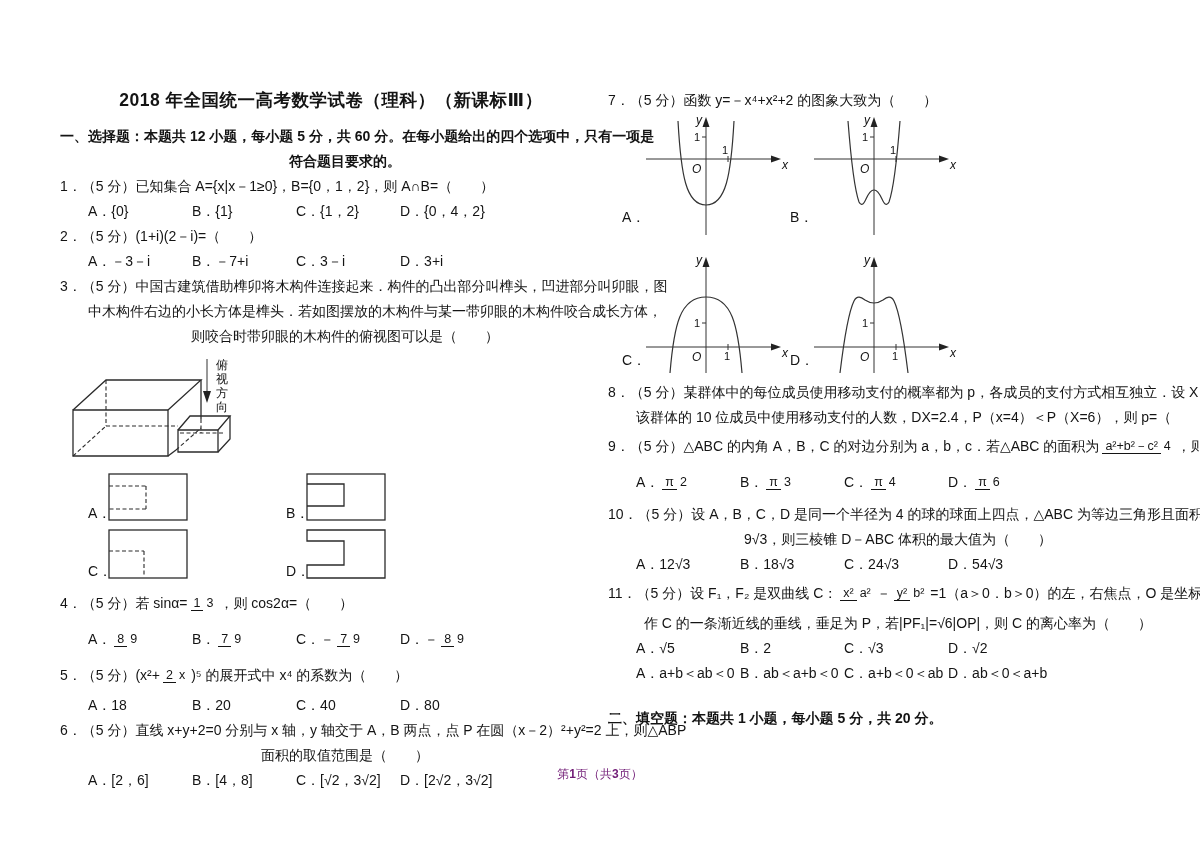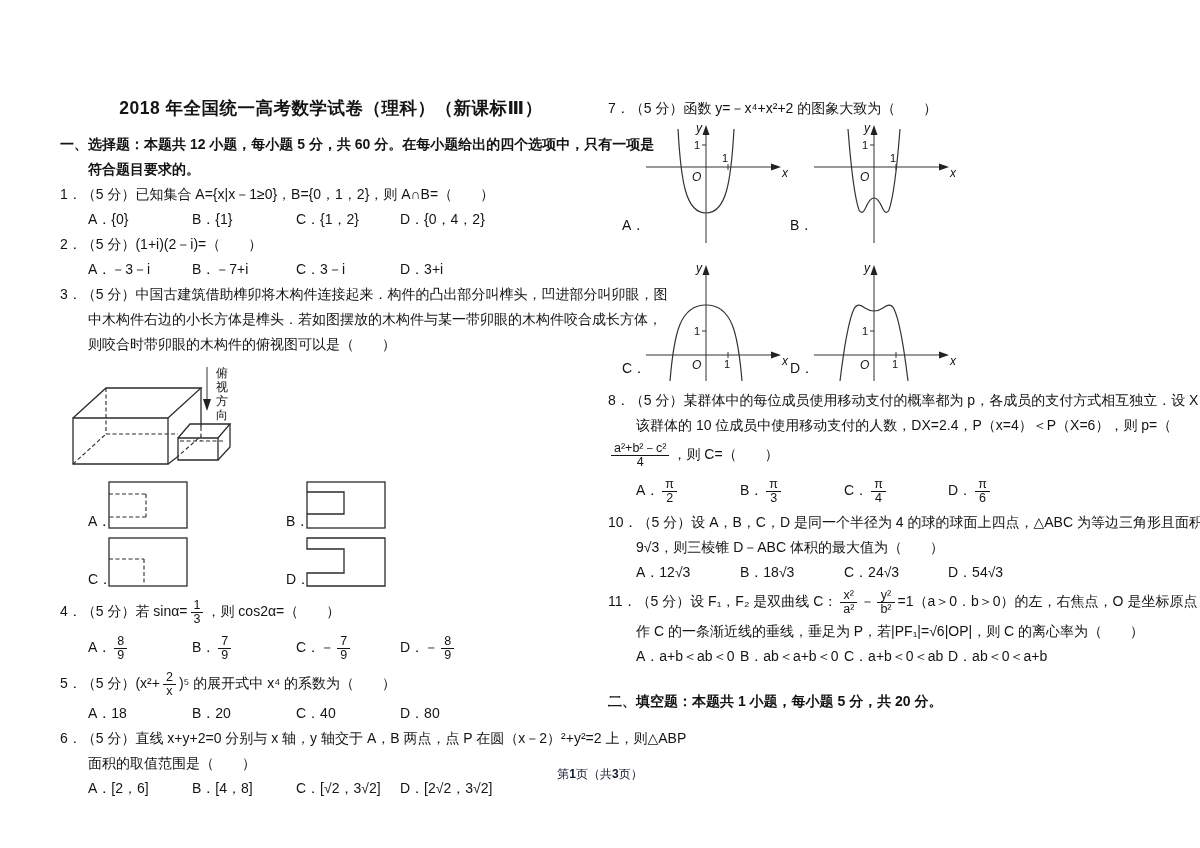--- a/index.html
+++ b/index.html
@@ -1,36 +1,36 @@
 <!DOCTYPE html>
 <html><head>
 <meta charset="utf-8">
 <style>
   html,body{margin:0;padding:0;}
   body{
     width:1200px;height:848px;background:#ffffff;color:#141414;
     font-family:"Liberation Sans","DejaVu Sans",sans-serif;
     font-size:14px;position:relative;overflow:hidden;
   }
-  .col{position:absolute;top:96px;}
+  .col{position:absolute;top:88px;}
   .col-left{left:60px;width:542px;}
   .col-right{left:608px;width:552px;}
   h1{font-size:17.5px;font-weight:bold;text-align:center;margin:0 0 12px 0;letter-spacing:.5px;}
   .ln{line-height:25px;white-space:nowrap;}
-  .cont{padding-left:28px;}
+  .cont{padding-left:28px;text-align:center;}
   .bold{font-weight:bold;}
   .q{margin:0;}
   .opts{display:flex;padding-left:28px;line-height:25px;}
   .opts>span{width:104px;flex:none;white-space:nowrap;}
   .opts>span:last-child{width:auto;}
   .fline{display:flex;align-items:center;height:34px;white-space:nowrap;}
   .fopts{display:flex;padding-left:28px;align-items:center;height:38px;}
   .fopts .cell{width:104px;flex:none;display:flex;align-items:center;white-space:nowrap;}
   .fopts .cell:last-child{width:auto;}
-  .frac{display:inline-flex;flex-direction:column;text-align:center;vertical-align:middle;
+  .frac{display:inline-flex;text-align:center;vertical-align:middle;
         line-height:13px;font-size:12.5px;margin:0 3px;}
   .frac .fn{border-bottom:1.2px solid #141414;padding:0 3px;}
   .frac .fd{padding:0 3px;}
   sub{font-size:10px;}
   
   .fig3{margin:4px 0 4px 10px;}
   .diag-row{display:flex;align-items:flex-end;padding-left:28px;margin:5px 0 8px 0;}
   .diag-row .dlabel{width:20px;line-height:16px;flex:none;}
   .diag-row .spacer{width:98px;flex:none;}
   
@@ -41,21 +41,21 @@
   .glabel-b{position:absolute;left:0;bottom:10px;}
   
   .s{fill:none;stroke:#2b2b2b;stroke-width:1.3px;}
   .d{fill:none;stroke:#2b2b2b;stroke-width:1.1px;stroke-dasharray:4 2.5;}
   .ax{stroke:#333;stroke-width:1px;}
   .ah{fill:#222;stroke:none;}
   .cv{fill:none;stroke:#333;stroke-width:1.2px;}
   .it{font-size:12px;font-style:italic;fill:#111;}
   .tk{font-size:11px;fill:#111;}
   .cjk{font-size:12px;fill:#111;}
-  .footer{position:absolute;left:0;top:766px;width:1200px;text-align:center;font-size:12px;color:#0f172a;}
+  .footer{position:absolute;left:0;top:766px;width:1200px;text-align:center;font-size:12px;color:#701a75;}
   .footer .b{font-weight:bold;}
   .sec2{margin-top:20px;}
 </style>
 </head>
 <body>
 
 <div class="col col-left">
 
   <h1>2018 年全国统一高考数学试卷（理科）（新课标Ⅲ）</h1>
 
@@ -299,20 +299,21 @@
     </div>
   </div>
 
   <div class="q">
     <div class="ln">8．（5 分）某群体中的每位成员使用移动支付的概率都为 p，各成员的支付方式相互独立．设 X 为</div>
     <div class="ln cont">该群体的 10 位成员中使用移动支付的人数，DX=2.4，P（x=4）＜P（X=6），则 p=（　　）</div>
   </div>
 
   <div class="q">
     <div class="fline">
+      <span>9．（5 分）△ABC 的内角 A，B，C 的对边分别为 a，b，c．若△ABC 的面积为</span>
       <span class="frac">
         <span class="fn">a²+b²－c²</span>
         <span class="fd">4</span>
       </span>
       <span>，则 C=（　　）</span>
     </div>
     <div class="fopts">
       <span class="cell">
         <span>A．</span>
         <span class="frac">
@@ -363,20 +364,26 @@
         <span class="fd">a²</span>
       </span>
       <span>－</span>
       <span class="frac">
         <span class="fn">y²</span>
         <span class="fd">b²</span>
       </span>
       <span>=1（a＞0．b＞0）的左，右焦点，O 是坐标原点．过 F₂</span>
     </div>
     <div class="ln cont">作 C 的一条渐近线的垂线，垂足为 P，若|PF₁|=√6|OP|，则 C 的离心率为（　　）</div>
+    <div class="opts">
+      <span>A．√5</span>
+      <span>B．2</span>
+      <span>C．√3</span>
+      <span>D．√2</span>
+    </div>
   </div>
 
   <div class="q">
     <div class="opts">
       <span>A．a+b＜ab＜0</span>
       <span>B．ab＜a+b＜0</span>
       <span>C．a+b＜0＜ab</span>
       <span>D．ab＜0＜a+b</span>
     </div>
   </div>

